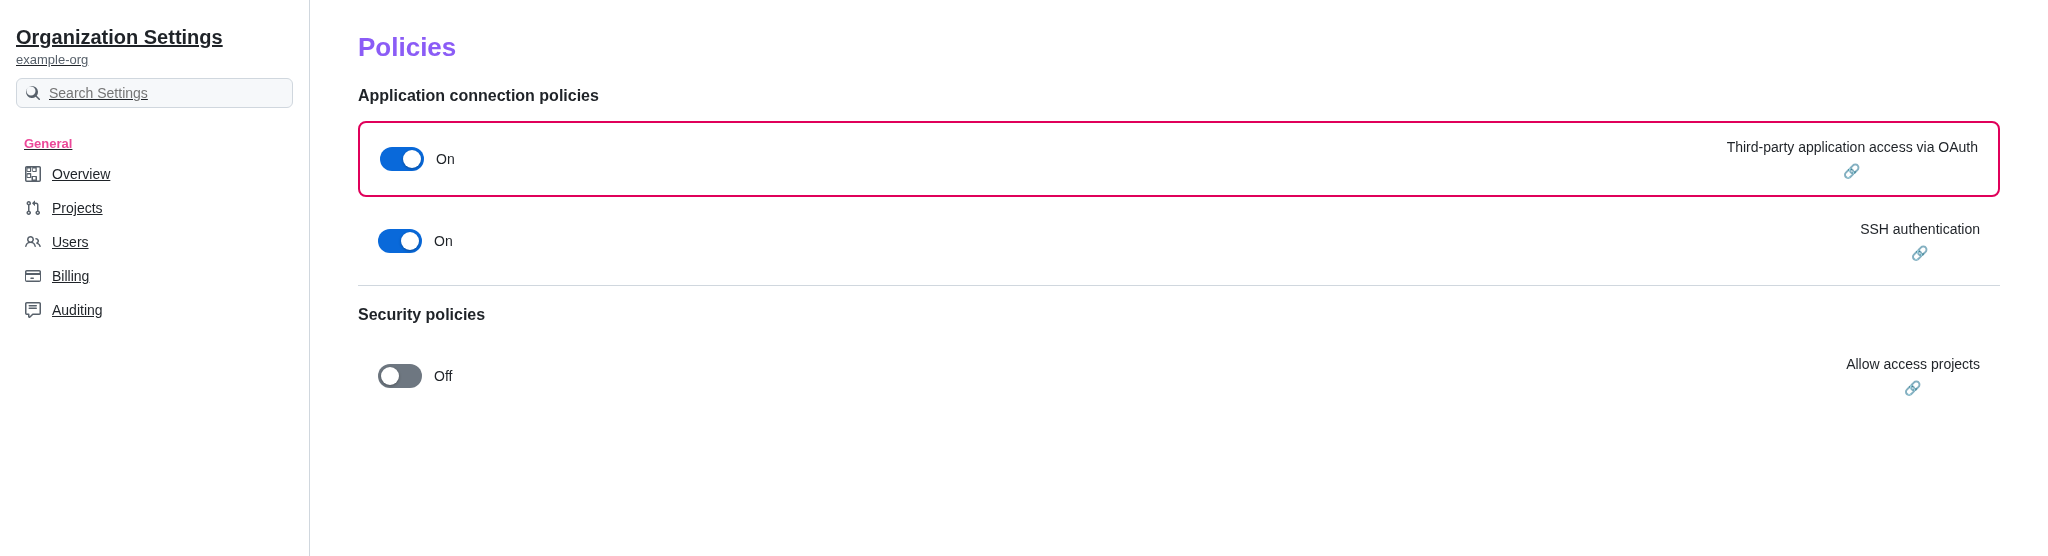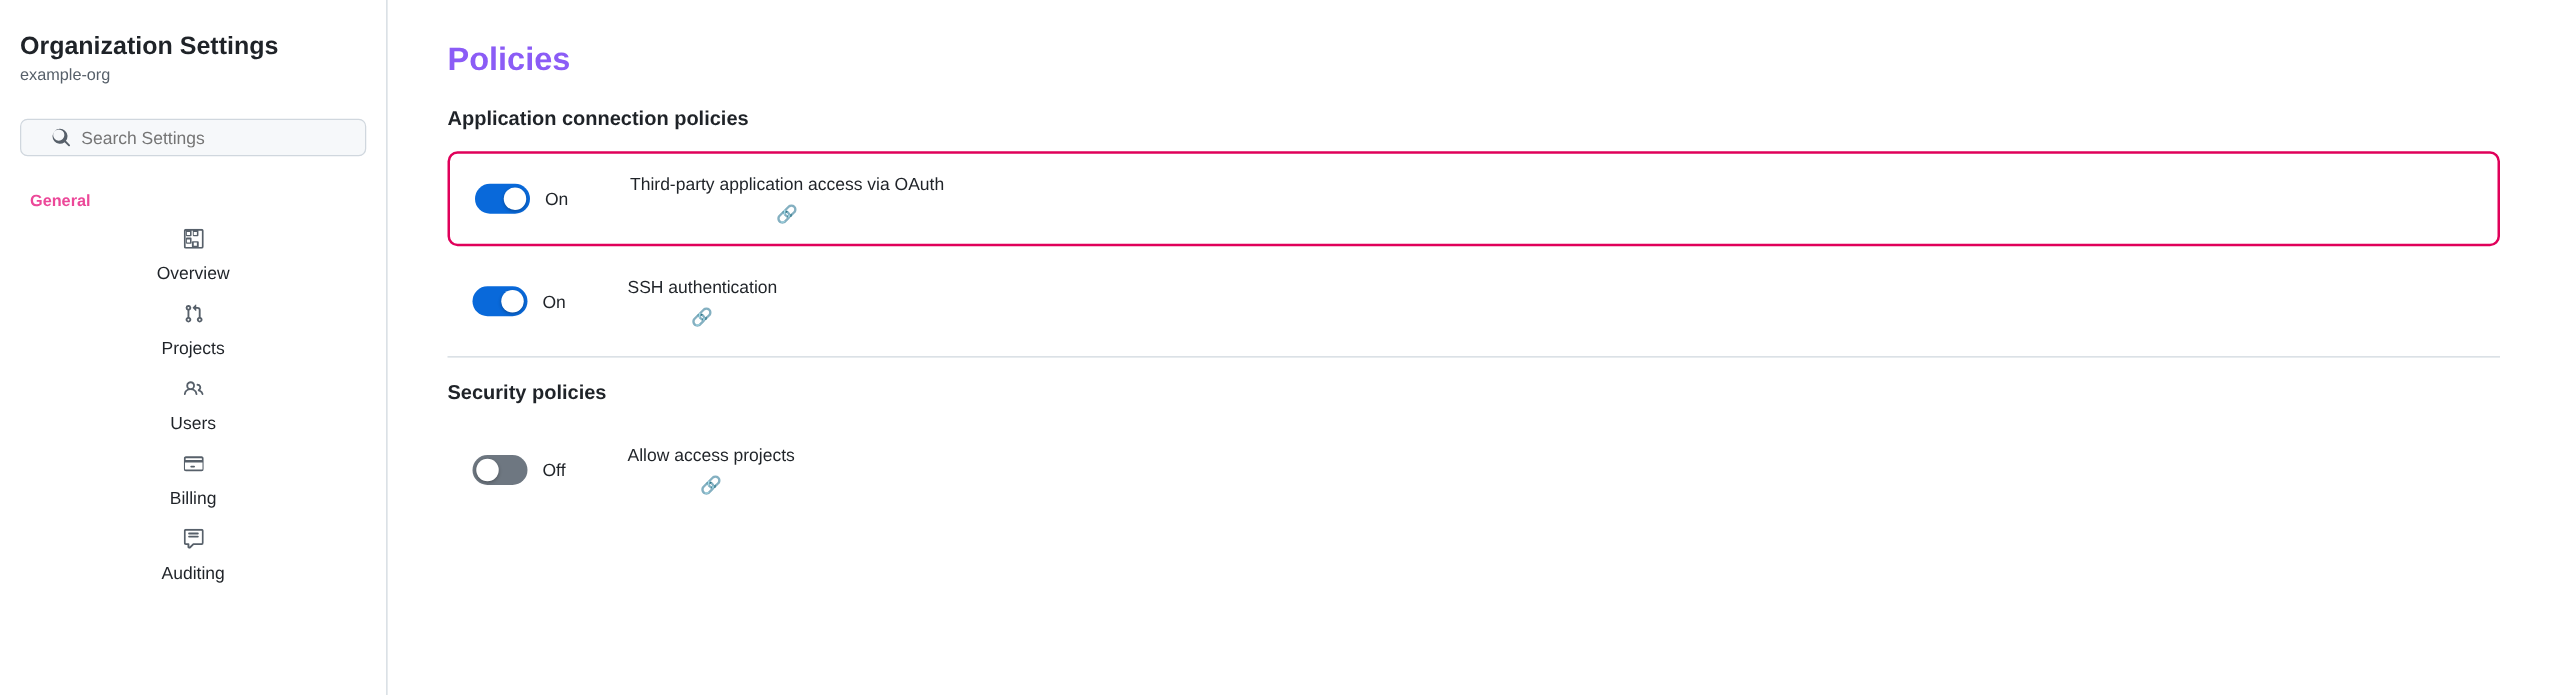--- a/index.html
+++ b/index.html
@@ -16,43 +16,44 @@
     
     .sidebar {
       width: 310px;
       min-width: 310px;
       border-right: 1px solid #d0d7de;
       padding: 24px 16px;
       display: flex;
       flex-direction: column;
       gap: 0;
       background: #ffffff;
+      text-decoration: underline;
     }
 
     .sidebar-title {
       font-size: 20px;
       font-weight: 700;
       color: #1f2328;
       line-height: 1.3;
     }
 
     .sidebar-subtitle {
       font-size: 13px;
       color: #57606a;
       margin-top: 2px;
-      margin-bottom: 28px;
+      margin-bottom: 11px;
     }
 
     .search-box {
       display: flex;
       align-items: center;
       gap: 8px;
       border: 1px solid #d0d7de;
       border-radius: 6px;
-      padding: 6px 24px;
+      padding: 6px 8px;
       background: #f6f8fa;
       margin-bottom: 20px;
       cursor: text;
     }
 
     .search-box input {
       border: none;
       background: transparent;
       outline: none;
       font-size: 14px;
@@ -77,21 +78,20 @@
       display: flex;
       align-items: center;
       gap: 10px;
       padding: 8px 8px;
       border-radius: 6px;
       cursor: pointer;
       color: #1f2328;
       font-size: 14px;
       text-decoration: none;
       transition: background 0.1s;
-      flex-direction: column;
     }
 
     .nav-icon {
       width: 18px;
       height: 18px;
       color: #57606a;
       flex-shrink: 0;
       display: flex;
       align-items: center;
       justify-content: center;
@@ -117,20 +117,21 @@
       color: #1f2328;
       margin-bottom: 16px;
     }
 
     .policy-item {
       display: flex;
       align-items: center;
       gap: 24px;
       padding: 16px 20px;
       margin-bottom: 8px;
+      justify-content: space-between;
     }
 
     .policy-item.highlighted {
       border: 2px solid #e0005a;
       border-radius: 8px;
     }
 
     .toggle-group {
       display: flex;
       align-items: center;

